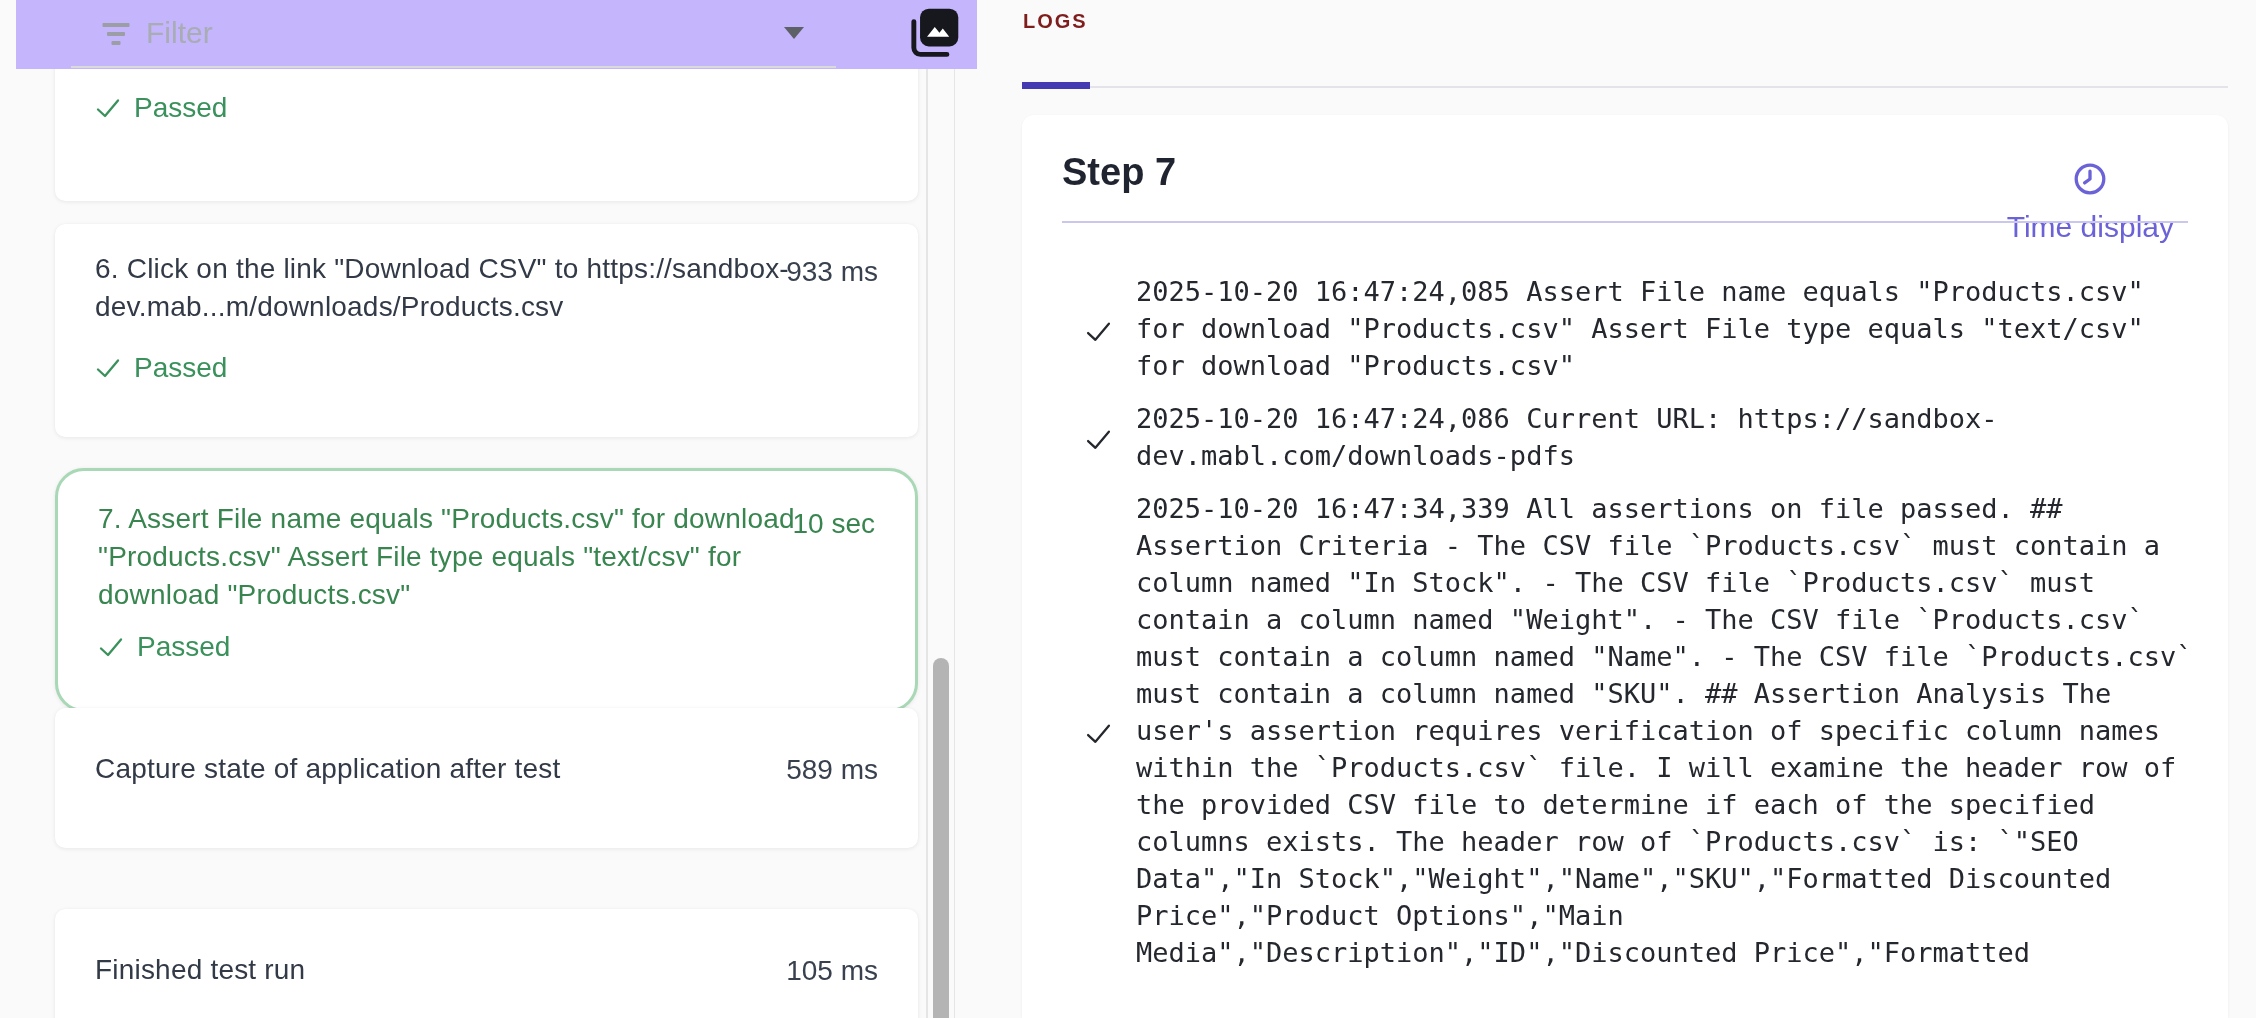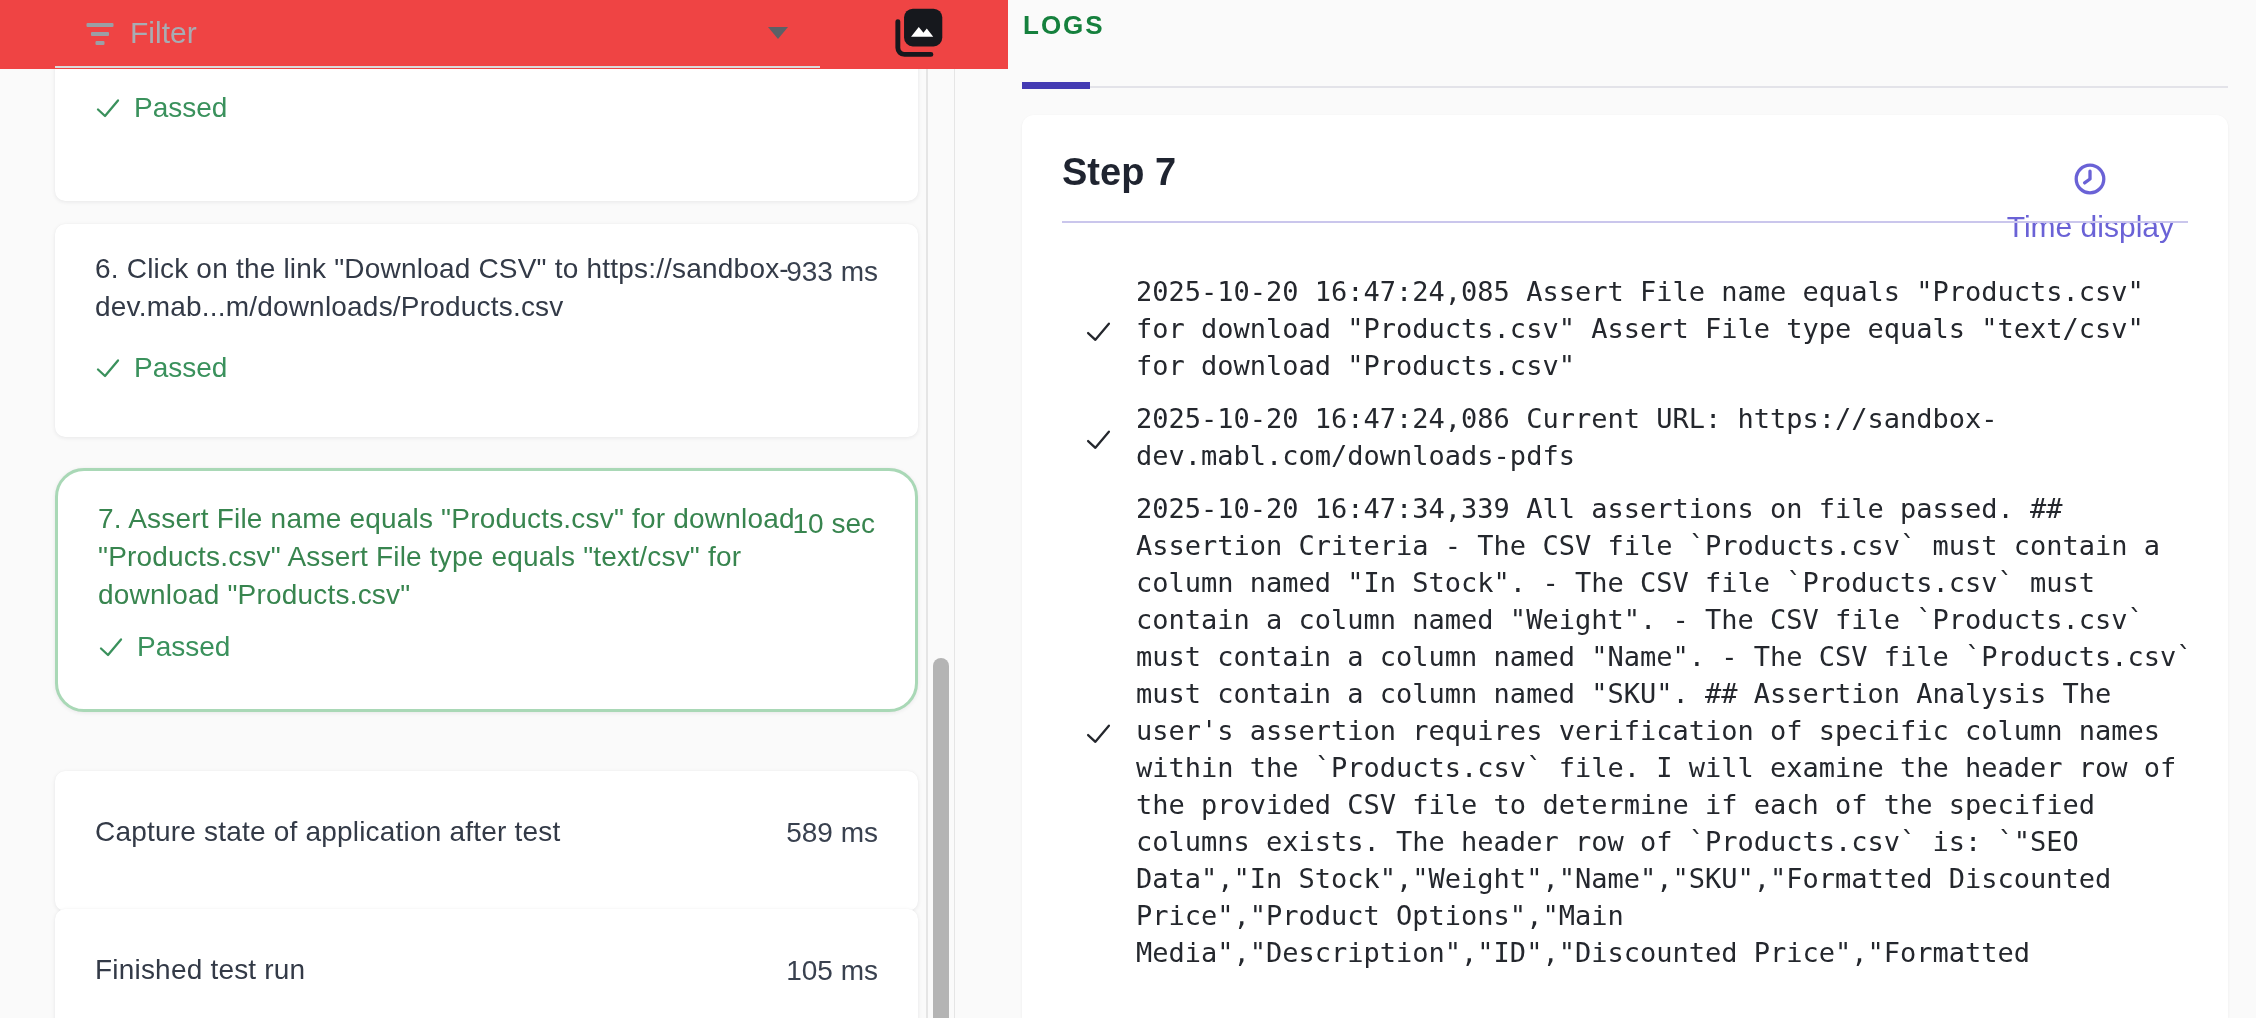--- a/index.html
+++ b/index.html
@@ -20,21 +20,21 @@
   }
   .card.selected .card-title{color:#38854f;}
   .card-duration{
     position:absolute;right:40px;font-size:28px;color:#39414f;font-weight:400;white-space:nowrap;
   }
   .card.selected .card-duration{color:#38854f;}
   .passed-row{position:absolute;left:40px;display:flex;align-items:center;gap:13px;}
   .passed-label{font-size:28px;color:#3a915c;font-weight:400;}
   .check-green{width:26px;height:26px;stroke:#3a915c;fill:none;stroke-width:2.3;stroke-linecap:round;stroke-linejoin:round;}
   
-  .topbar{position:absolute;left:0;top:0;width:961px;height:69px;background:#ef4444;z-index:5;padding-left:47px;}
+  .topbar{position:absolute;left:16px;top:0;width:961px;height:69px;background:#c4b5fd;z-index:5;}
   .filter-icon{position:absolute;left:86px;top:21px;width:28px;height:26px;}
   .filter-icon span{position:absolute;left:50%;transform:translateX(-50%);height:4px;background:#9b9fa5;border-radius:1px;display:block;}
   .filter-icon .b1{top:2px;width:27px;}
   .filter-icon .b2{top:11px;width:18px;}
   .filter-icon .b3{top:20px;width:9px;}
   .filter-input{
     position:absolute;left:130px;top:10px;width:600px;height:46px;border:none;background:transparent;
     font-family:"Liberation Sans",sans-serif;font-size:30px;color:#333a47;outline:none;padding:0;
   }
   .filter-input::placeholder{color:#a8acb3;}
@@ -48,22 +48,22 @@
     padding:0;cursor:pointer;display:flex;align-items:center;justify-content:center;
   }
   
   .v-line{position:absolute;top:69px;bottom:0;width:2px;background:#e5e5e5;}
   .v-line.l{left:926px;}
   .v-line.r{left:954px;}
   .scroll-thumb{position:absolute;left:933px;top:658px;width:16px;height:372px;background:#b4b4b4;border-radius:9px;}
   
   .right-panel{position:absolute;left:955px;top:0;width:1301px;height:1018px;background:#fafafa;}
   .tab-logs{
-    position:absolute;left:68px;top:10px;font-size:26px;font-weight:600;letter-spacing:2px;
-    color:#15803d;background:transparent;border:none;padding:0;cursor:pointer;font-family:"Liberation Sans",sans-serif;
+    position:absolute;left:68px;top:10px;font-size:20px;font-weight:600;letter-spacing:2px;
+    color:#7f1d1d;background:transparent;border:none;padding:0;cursor:pointer;font-family:"Liberation Sans",sans-serif;
   }
   .tab-track{position:absolute;left:67px;top:86px;width:1206px;height:2px;background:#e3e3e9;}
   .tab-indicator{position:absolute;left:67px;top:82px;width:68px;height:7px;background:#443bb3;}
   .step-card{
     position:absolute;left:67px;top:115px;width:1206px;height:903px;background:#ffffff;
     border-radius:12px 12px 0 0;box-shadow:0 1px 3px rgba(25,30,40,.06);
   }
   .step-title{position:absolute;left:40px;top:36px;margin:0;font-size:38px;font-weight:700;color:#1f2430;}
   .time-display{
     position:absolute;right:54px;top:46px;display:flex;align-items:center;gap:13px;
@@ -113,21 +113,21 @@
       <div class="card-title" style="top:29px;">7. Assert File name equals "Products.csv" for download "Products.csv" Assert File type equals "text/csv" for download "Products.csv"</div>
       <div class="card-duration" style="top:37px;">10 sec</div>
       <div class="passed-row" style="top:160px;">
         <svg class="check-green" viewBox="0 0 26 26">
             <polyline points="3,14.5 10,21 23,5.5"></polyline>
           </svg>
         <span class="passed-label">Passed</span>
       </div>
     </div>
 
-    <div class="card" style="top:771px;height:140px;">
+    <div class="card" style="top:708px;height:140px;">
       <div class="card-title" style="top:42px;">Capture state of application after test</div>
       <div class="card-duration" style="top:46px;">589 ms</div>
     </div>
 
     <div class="card" style="top:909px;height:170px;">
       <div class="card-title" style="top:42px;">Finished test run</div>
       <div class="card-duration" style="top:46px;">105 ms</div>
     </div>
 
     <div class="topbar">

